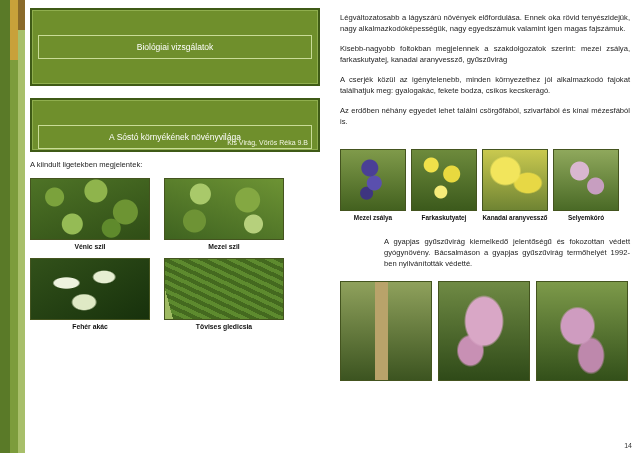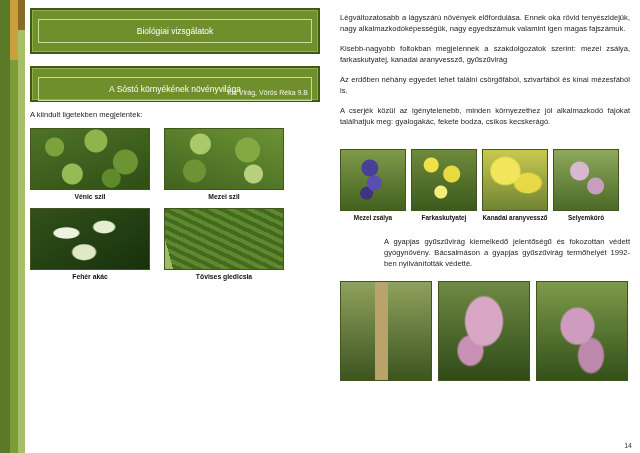--- a/index.html
+++ b/index.html
@@ -24,21 +24,21 @@
 
   .col-left{position:absolute;left:30px;top:8px;width:290px;}
   .col-right{position:absolute;left:340px;top:8px;width:290px;}
 
   .banner{
     background:#6f8f2c;
     border:2px solid #3f5a16;
     color:#ffffff;
     text-align:center;
     font-size:8.5px;
-    padding:9px 6px;
+    padding:25px 6px;
     box-sizing:border-box;
     box-shadow:inset 0 0 0 1px #8fae4e;
   }
   .banner-inner{
     border:1px solid #c9dc97;
     padding:6px 4px;
   }
   .banner2{height:36px;position:relative;}
   .banner2 .sub{
     position:absolute;right:10px;bottom:4px;
@@ -223,22 +223,22 @@
             <span class="ph thorn"></span>
           </div>
         <div class="cap">Tövises gledicsia</div>
       </div>
     </div>
   </div>
 
   <div class="col-right">
     <p class="body" style="margin-top:4px;">Légváltozatosabb a lágyszárú növények előfordulása. Ennek oka rövid tenyészidejük, nagy alkalmazkodóképességük, nagy egyedszámuk valamint igen magas fajszámuk.</p>
     <p class="body">Kisebb-nagyobb foltokban megjelennek a szakdolgozatok szerint: mezei zsálya, farkaskutyatej, kanadai aranyvessző, gyűszűvirág</p>
+    <p class="body">A cserjék közül az igénytelenebb, minden környezethez jól alkalmazkodó fajokat találhatjuk meg: gyalogakác, fekete bodza, csíkos kecskerágó.</p>
     <p class="body">Az erdőben néhány egyedet lehet találni csörgőfából, szivarfából és kínai mézesfából is.</p>
-    <p class="body">A cserjék közül az igénytelenebb, minden környezethez jól alkalmazkodó fajokat találhatjuk meg: gyalogakác, fekete bodza, csíkos kecskerágó.</p>
 
     <div class="strip" style="margin-top:22px;">
       <div class="cell">
         <div class="thumb">
             <span class="ph salvia"></span>
           </div>
         <div class="cap2">Mezei zsálya</div>
       </div>
       <div class="cell">
         <div class="thumb">

